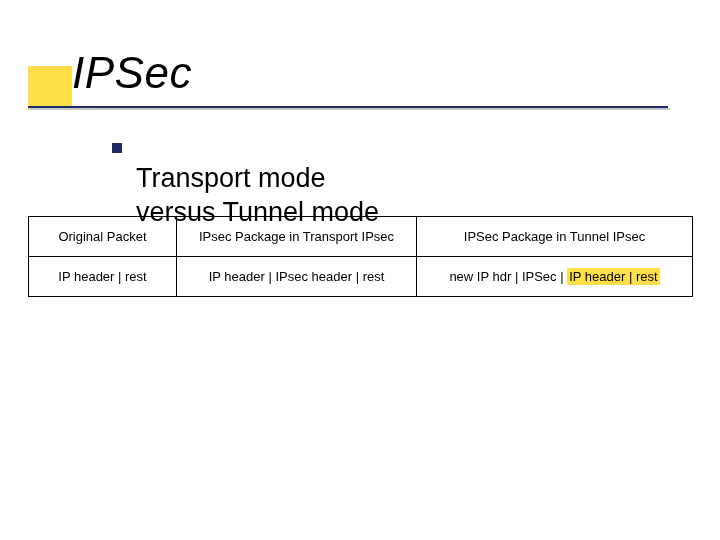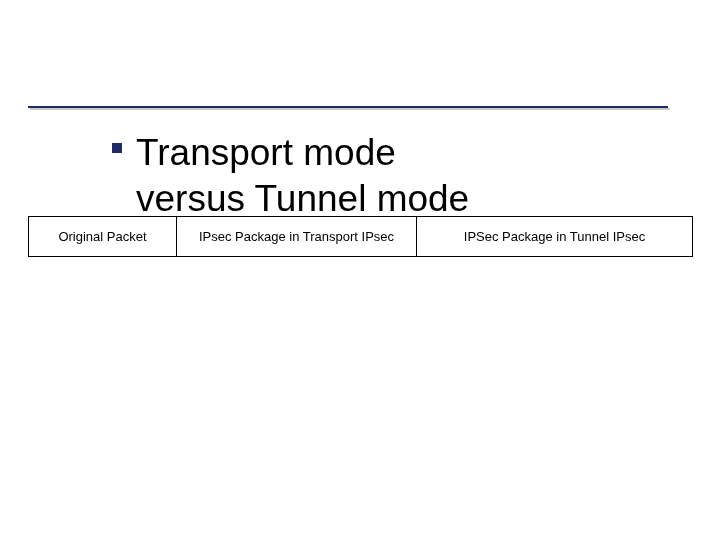--- a/index.html
+++ b/index.html
@@ -7,34 +7,38 @@
   .slide { position: relative; width: 720px; height: 540px; }
 
   .title-block { position: absolute; left: 28px; top: 48px; }
   .accent-sq { position: absolute; left: 0; top: 18px; width: 44px; height: 44px; background: #ffde4a; }
   .title-text { position: relative; font-size: 44px; font-style: italic; font-weight: 400; padding-left: 44px; letter-spacing: 0.5px; }
   .title-underline { position: absolute; left: 28px; top: 106px; width: 640px; height: 2px; background: #1f2a66; }
   .title-underline-shadow { position: absolute; left: 30px; top: 108px; width: 640px; height: 2px; background: #c9c9c9; }
 
   .bullet-row { position: absolute; left: 112px; top: 130px; display: flex; align-items: flex-start; }
   .bullet-sq { width: 10px; height: 10px; background: #1f2a66; margin-top: 13px; margin-right: 14px; flex-shrink: 0; }
-  .bullet-text { font-size: 37px; line-height: 1.25; }
+  .bullet-text { font-size: 27px; line-height: 1.25; margin-top: 32px; }
 
   .tbl { position: absolute; left: 28px; top: 216px; width: 664px; border-collapse: collapse; table-layout: fixed; }
   .tbl col.c1 { width: 148px; }
   .tbl col.c2 { width: 240px; }
   .tbl col.c3 { width: 276px; }
   .tbl td { border: 1px solid #000; text-align: center; vertical-align: middle; font-size: 13px; height: 40px; padding: 4px 2px; white-space: nowrap; }
   .hl { background: #ffde4a; padding: 1px 2px; }
 </style>
 </head>
 <body>
 
 <div class="slide">
 
+  <div class="title-block">
+    <div class="accent-sq"></div>
+    <div class="title-text">IPSec</div>
+  </div>
   <div class="title-underline-shadow"></div>
   <div class="title-underline"></div>
 
   <div class="bullet-row">
     <div class="bullet-sq"></div>
     <div class="bullet-text">
       <span style="white-space: pre-line;">Transport mode
 versus Tunnel mode</span>
     </div>
   </div>
@@ -44,16 +48,23 @@
         <col class="c1">
         <col class="c2">
         <col class="c3">
       </colgroup>
     <tbody>
         <tr>
       <td>Original Packet</td>
       <td>IPsec Package in Transport IPsec</td>
       <td>IPSec Package in Tunnel IPsec</td>
     </tr>
+    <tr>
+      <td>IP header | rest</td>
+      <td>IP header | IPsec header | rest</td>
+      <td>
+        <span>new IP hdr | IPSec | </span><span class="hl">IP header | rest</span>
+      </td>
+    </tr>
   </tbody>
     </table>
 
 </div>
 
 </body></html>

